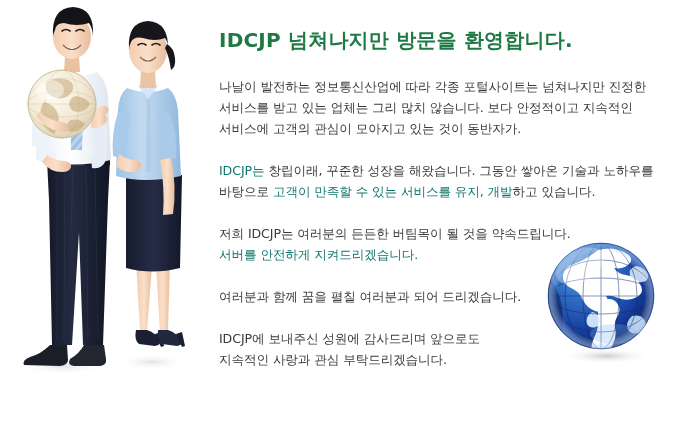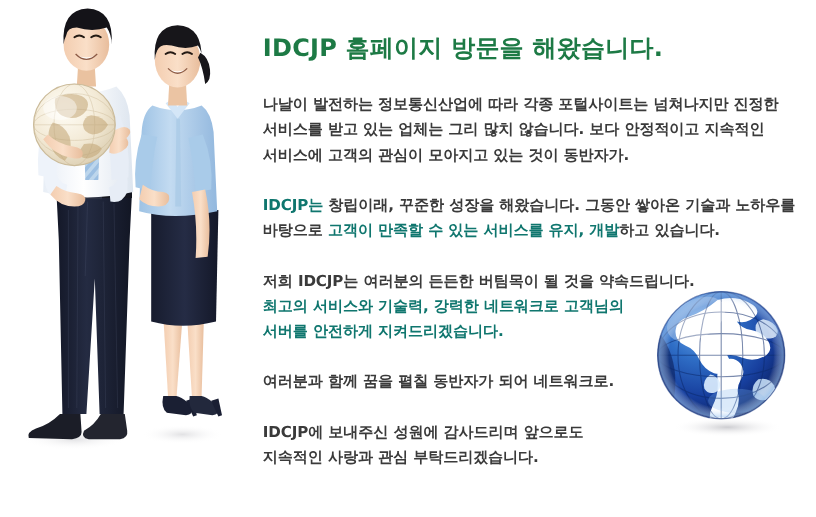--- a/index.html
+++ b/index.html
@@ -36,21 +36,21 @@
     font-size: 20px;
     font-weight: bold;
     color: #1d7a45;
     letter-spacing: 0.2px;
     line-height: 28px;
     margin: 0 0 22px 0;
     white-space: nowrap;
   }
   .para {
     font-size: 12.6px;
-    font-weight: bold;
+    font-weight: normal;
     color: #3a3a3a;
     line-height: 21px;
     margin: 0 0 21px 0;
     letter-spacing: -0.1px;
   }
   .para:last-child { margin-bottom: 2px; }
   .para .ln { display: block; white-space: nowrap; }
   .hl { color: #0f766e; }
 
   
@@ -222,38 +222,37 @@
           <circle cx="62" cy="104" r="34" fill="none" stroke="#cbbb9a" stroke-width="1"></circle>
           <ellipse cx="50" cy="90" rx="14" ry="10" fill="#ffffff" opacity="0.45"></ellipse>
         </g>
 
         <path d="M36 116 q10 14 26 16 q7 1 7 -4 q0 -5 -8 -6 q-13 -2 -21 -10 z" fill="url(#skinG)"></path>
       </g>
     </svg>
   </div>
 
   <div id="content">
-    <h1 id="heading">IDCJP 홈페이지 방문을 해왔습니다.</h1>
+    <h1 id="heading">IDCJP 넘쳐나지만 방문을 환영합니다.</h1>
     <div id="paragraphs">
         <p class="para">
           <span class="ln"><span>나날이 발전하는 정보통신산업에 따라 각종 포털사이트는 넘쳐나지만 진정한</span></span>
           <span class="ln"><span>서비스를 받고 있는 업체는 그리 많치 않습니다. 보다 안정적이고 지속적인</span></span>
           <span class="ln"><span>서비스에 고객의 관심이 모아지고 있는 것이 동반자가.</span></span>
         </p>
         <p class="para">
           <span class="ln"><span class="hl">IDCJP는</span><span> 창립이래, 꾸준한 성장을 해왔습니다. 그동안 쌓아온 기술과 노하우를</span></span>
           <span class="ln"><span>바탕으로 </span><span class="hl">고객이 만족할 수 있는 서비스를 유지, 개발</span><span>하고 있습니다.</span></span>
         </p>
         <p class="para">
           <span class="ln"><span>저희 IDCJP는 여러분의 든든한 버팀목이 될 것을 약속드립니다.</span></span>
-          <span class="ln"><span class="hl">최고의 서비스와 기술력, 강력한 네트워크로 고객님의</span></span>
           <span class="ln"><span class="hl">서버를 안전하게 지켜드리겠습니다.</span></span>
         </p>
         <p class="para">
-          <span class="ln"><span>여러분과 함께 꿈을 펼칠 동반자가 되어 네트워크로.</span></span>
+          <span class="ln"><span>여러분과 함께 꿈을 펼칠 여러분과 되어 드리겠습니다.</span></span>
         </p>
         <p class="para">
           <span class="ln"><span>IDCJP에 보내주신 성원에 감사드리며 앞으로도</span></span>
           <span class="ln"><span>지속적인 사랑과 관심 부탁드리겠습니다.</span></span>
         </p>
       </div>
   </div>
 
   <div id="globe-wrap">
     <svg width="128" height="130" viewBox="0 0 128 130" xmlns="http://www.w3.org/2000/svg">

